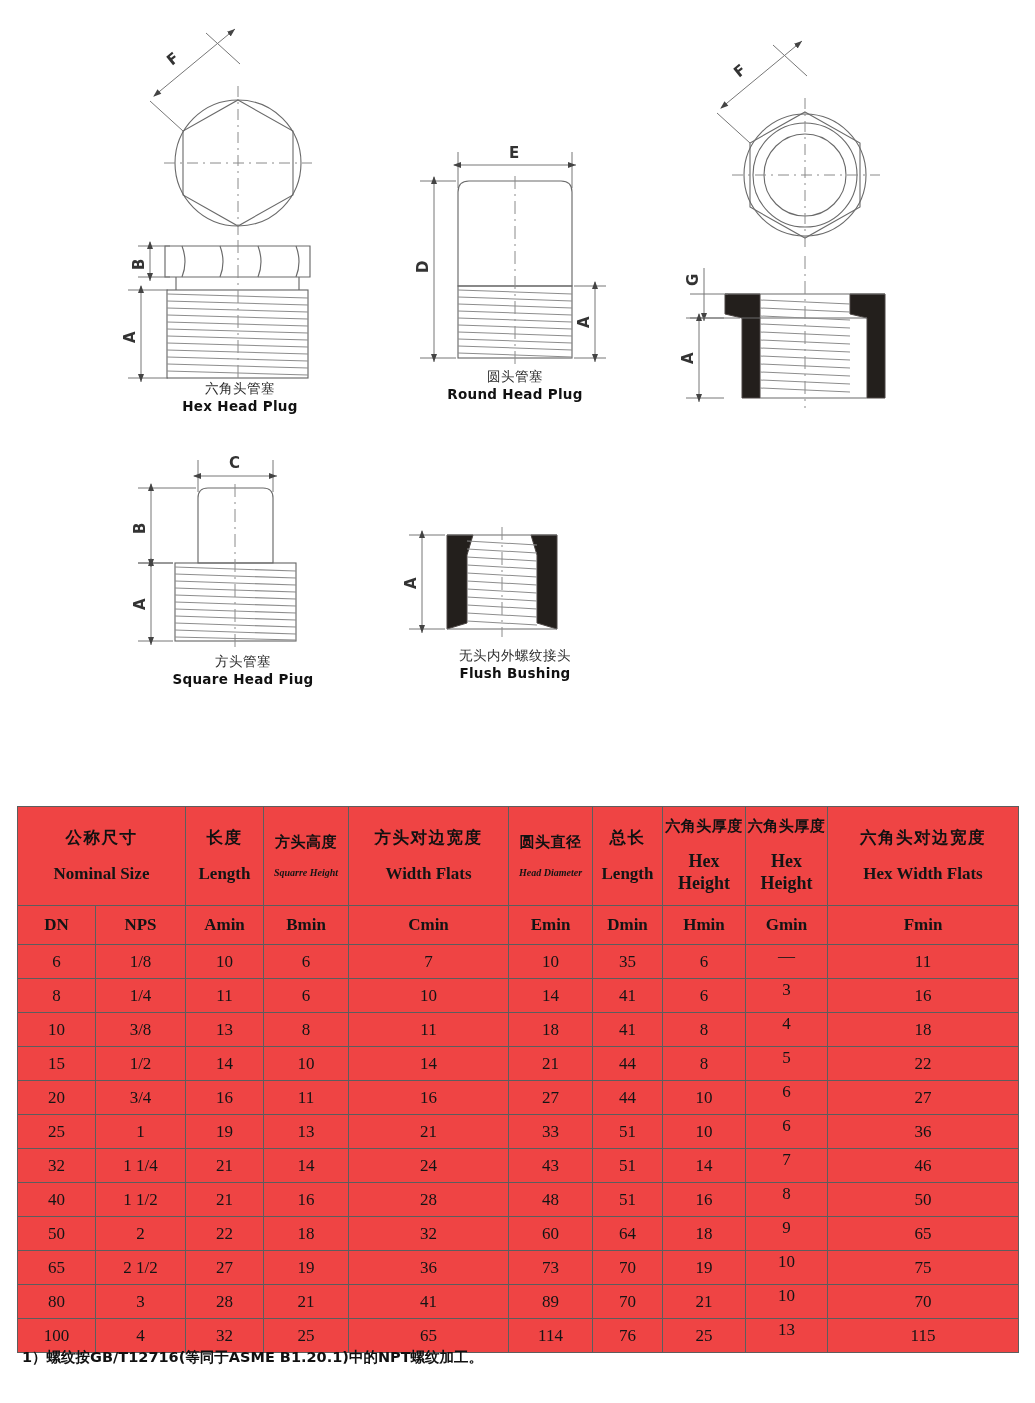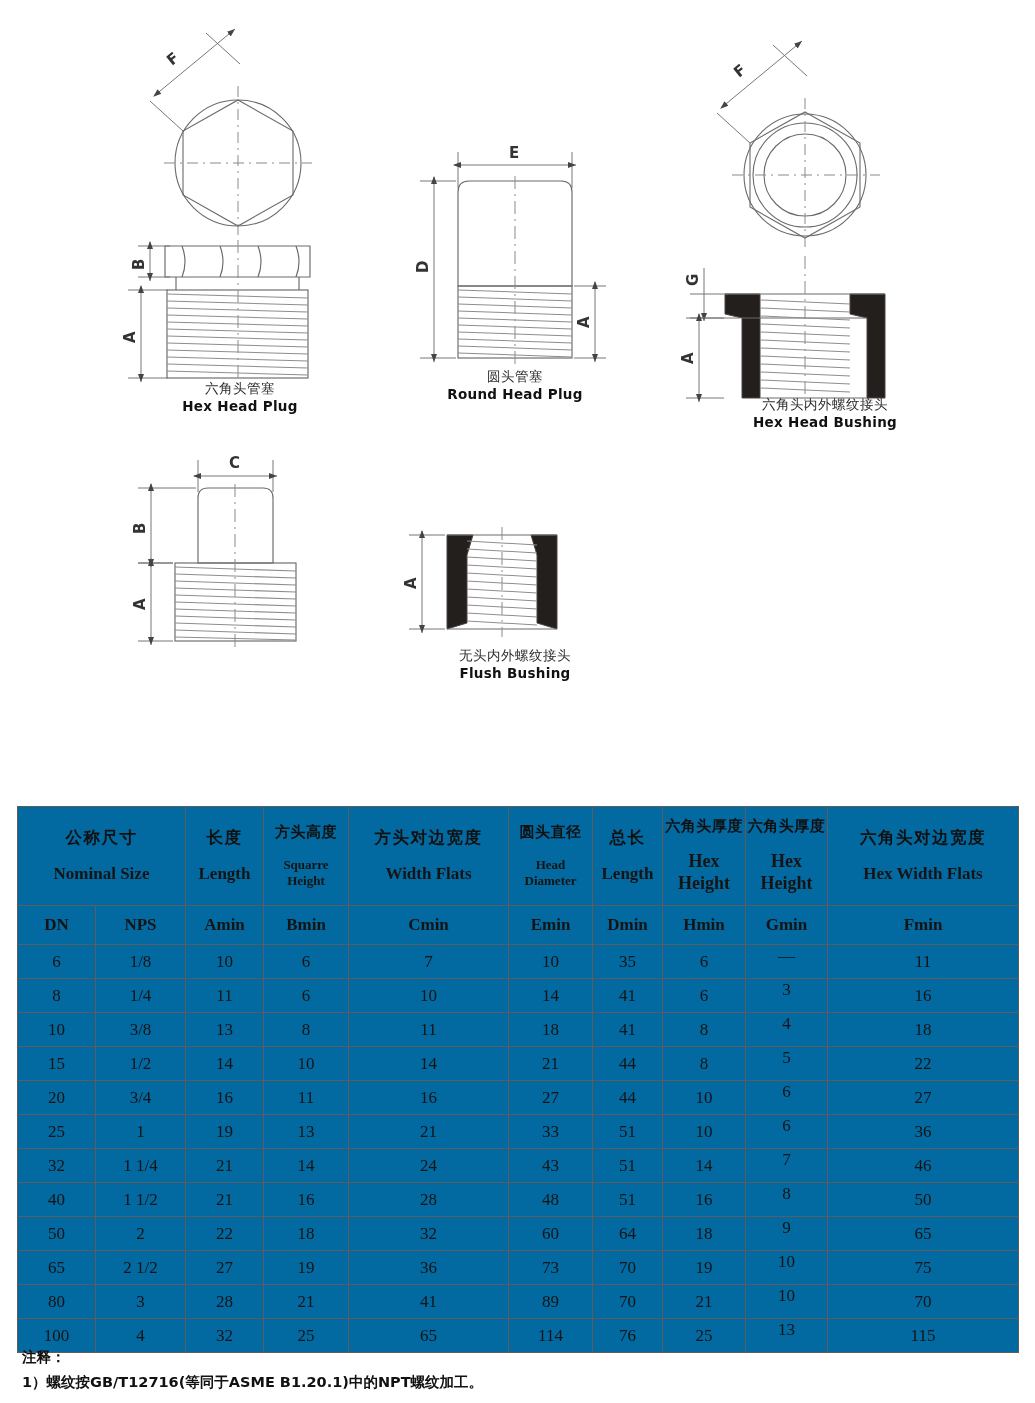--- a/index.html
+++ b/index.html
@@ -31,21 +31,21 @@
 
   
   .tbl-title{
     position:absolute;left:22px;top:766px;
     font-family:"Liberation Serif","DejaVu Serif",serif;
     font-size:20px;color:#1a1a1a;letter-spacing:.4px;
   }
   table.spec{
     position:absolute;left:17px;top:806px;
     width:1001px;border-collapse:collapse;
-    table-layout:fixed;background:#0369a1;
+    table-layout:fixed;background:#ef4444;
   }
   table.spec th,table.spec td{
     border:1px solid #5d5d5d;
     text-align:center;vertical-align:middle;
     font-family:"Liberation Serif","DejaVu Serif",serif;
     color:#141414;
     padding:0;
   }
   table.spec thead th{height:98px;}
   table.spec thead tr.sub th{height:38px;font-size:17px;}
@@ -57,21 +57,21 @@
     font-family:"DejaVu Sans","Liberation Sans",sans-serif;
     font-weight:bold;font-size:16.5px;color:#111;letter-spacing:1.5px;
   }
   .h2 .zh.sm{font-size:15px;letter-spacing:.5px;}
   .h2 .en{
     display:block;
     font-family:"Liberation Serif","DejaVu Serif",serif;
     font-size:17px;color:#141414;margin-top:16px;
   }
   .h2 .en.sm{font-size:18px;}
-  .h2 .en.xs{font-size:13px;}
+  .h2 .en.xs{font-size:10px;font-style:italic;}
 
   
   .notes{
     position:absolute;left:22px;top:1345px;width:900px;
   }
   .notes div{
     font-family:"DejaVu Sans","Liberation Sans",sans-serif;
     font-size:14.5px;font-weight:bold;color:#111;line-height:1.7;
   }
 
@@ -289,24 +289,20 @@
         </g>
         <text class="dimtxt" x="18" y="258" transform="rotate(-90 18 258)">G</text>
 
         <g stroke="#777" stroke-width="1" fill="none">
           <line x1="6" y1="290" x2="44" y2="290"></line>
           <line x1="6" y1="370" x2="44" y2="370"></line>
           <line x1="19" y1="286" x2="19" y2="374" marker-end="url(#ar3)" marker-start="url(#ar3b)"></line>
         </g>
         <text class="dimtxt" x="13" y="336" transform="rotate(-90 13 336)">A</text>
       </svg>
-      <div class="cap" style="top:368px;">
-        <span class="zh">六角头内外螺纹接头</span>
-        <span class="en">Hex Head Bushing</span>
-      </div>
     </div>
 
     <div class="fig" style="left:118px;top:448px;width:250px;height:250px;">
       <svg width="250" height="250" viewBox="0 0 250 250">
         <defs>
           <marker id="ar4" markerWidth="9" markerHeight="9" refX="8" refY="3" orient="auto">
             <path d="M0,0 L8,3 L0,6 z" fill="#444"></path>
           </marker>
           <marker id="ar4b" markerWidth="9" markerHeight="9" refX="1" refY="3" orient="auto">
             <path d="M8,0 L0,3 L8,6 z" fill="#444"></path>
@@ -349,20 +345,24 @@
         </g>
         <text class="dimtxt" x="27" y="86" transform="rotate(-90 27 86)">B</text>
 
         <g stroke="#777" stroke-width="1" fill="none">
           <line x1="20" y1="115" x2="55" y2="115"></line>
           <line x1="20" y1="193" x2="55" y2="193"></line>
           <line x1="33" y1="111" x2="33" y2="197" marker-end="url(#ar4)" marker-start="url(#ar4b)"></line>
         </g>
         <text class="dimtxt" x="27" y="162" transform="rotate(-90 27 162)">A</text>
       </svg>
+      <div class="cap" style="top:205px;">
+        <span class="zh">方头管塞</span>
+        <span class="en">Square Head Piug</span>
+      </div>
     </div>
 
     <div class="fig" style="left:395px;top:505px;width:240px;height:190px;">
       <svg width="240" height="190" viewBox="0 0 240 190">
         <defs>
           <marker id="ar5" markerWidth="9" markerHeight="9" refX="8" refY="3" orient="auto">
             <path d="M0,0 L8,3 L0,6 z" fill="#444"></path>
           </marker>
           <marker id="ar5b" markerWidth="9" markerHeight="9" refX="1" refY="3" orient="auto">
             <path d="M8,0 L0,3 L8,6 z" fill="#444"></path>
@@ -636,17 +636,16 @@
           <td>114</td>
           <td>76</td>
           <td>25</td>
           <td style="vertical-align: top; padding-top: 1px;">13</td>
           <td>115</td>
         </tr>
       </tbody>
   </table>
 
   <div class="notes">
-    <div>注释：</div>
     <div>1）螺纹按GB/T12716(等同于ASME B1.20.1)中的NPT螺纹加工。</div>
   </div>
 
 </div>
 
 </body></html>

